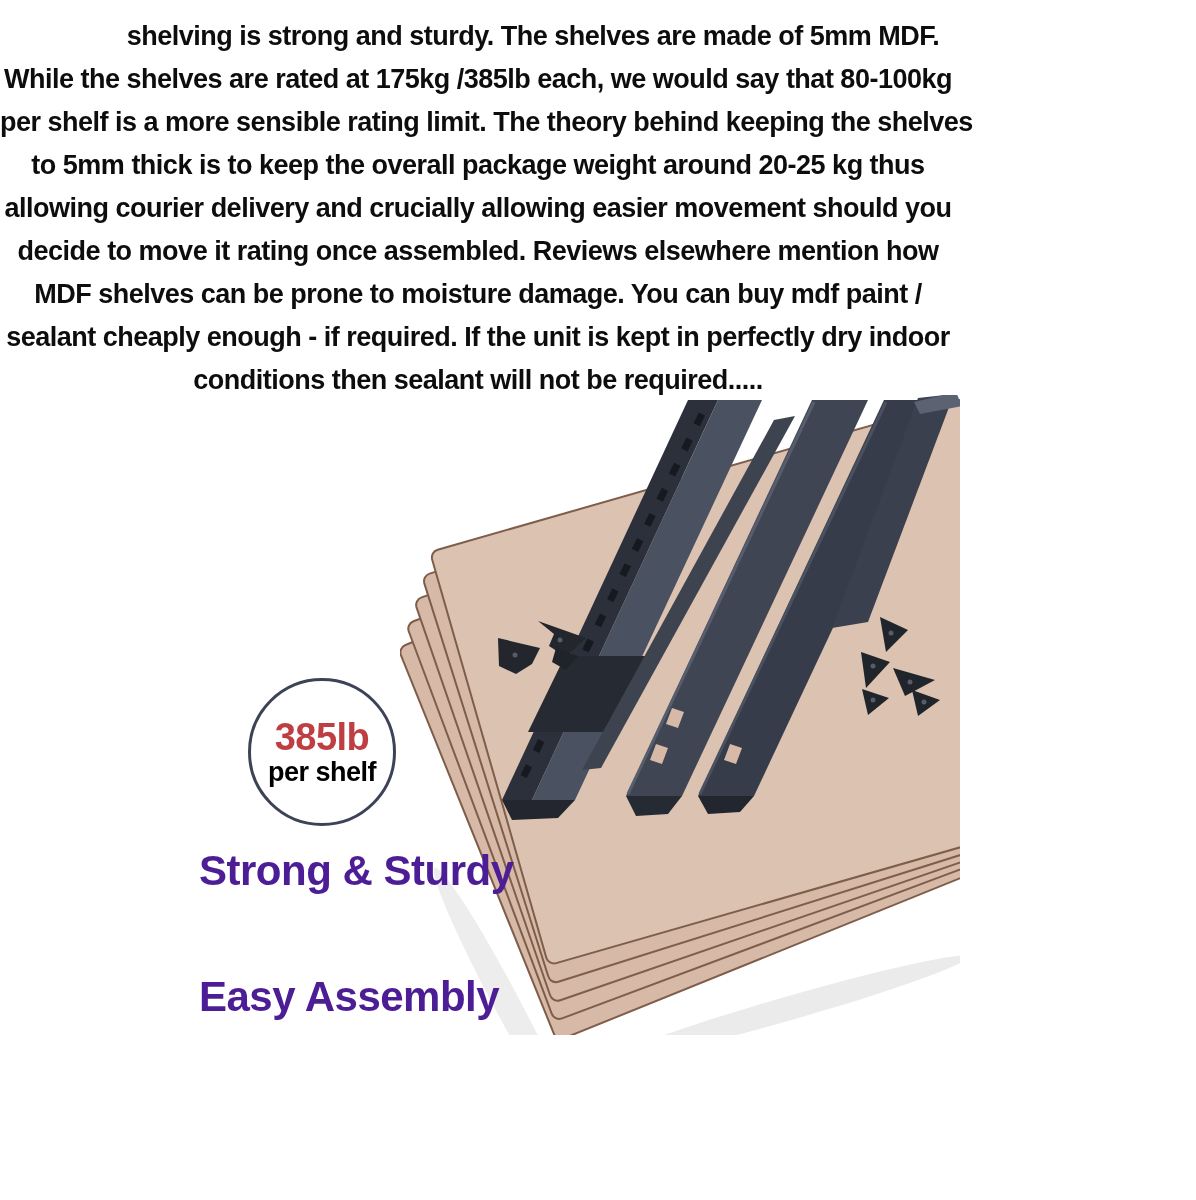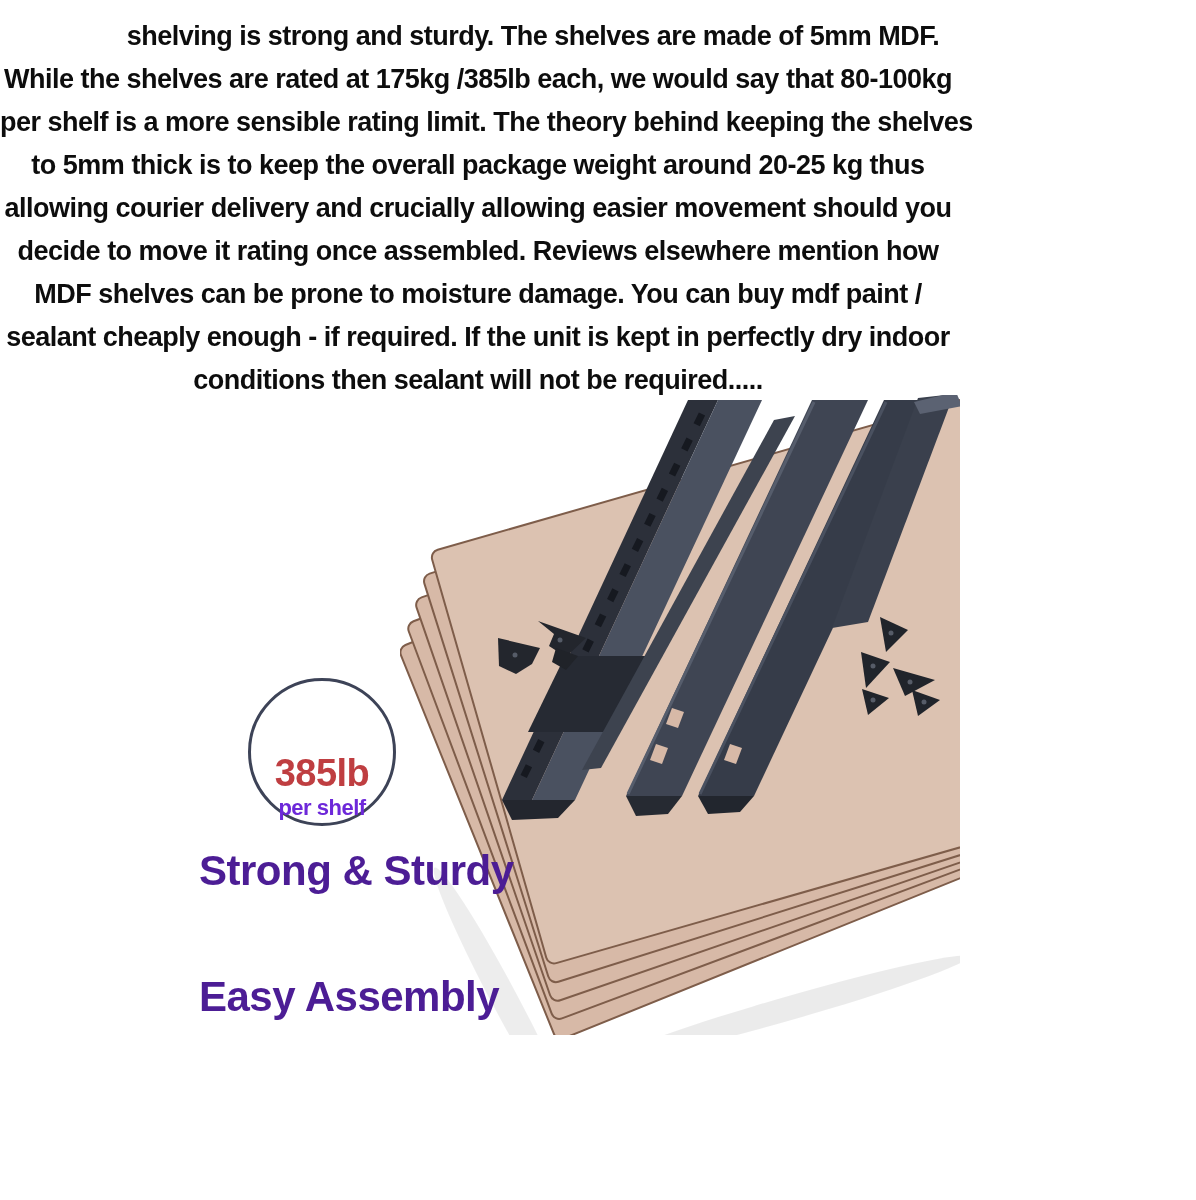--- a/index.html
+++ b/index.html
@@ -23,27 +23,27 @@
   .board { fill:#d7b9a7; stroke:#7e5d4a; stroke-width:2; }
   .board-top { fill:#dcc2b1; }
 
   
   .badge { position:absolute; width:246px; text-align:center; }
   .badge1 { left:199px; top:678px; }
   .badge2 { left:199px; top:952px; }
   .badge-circle {
     margin:0 auto; box-sizing:border-box; background:#ffffff;
     border:3.5px solid #3d4357; border-radius:50%;
-    display:flex; flex-direction:column; align-items:center; justify-content:flex-end;
+    display:flex; flex-direction:column; align-items:center; justify-content:center;
   }
   .badge1 .badge-circle { width:148px; height:148px; }
   .badge2 .badge-circle { width:152px; height:152px; }
   .badge-big   { color:#bf3e41; font-weight:700; font-size:38px; line-height:40px; letter-spacing:-0.5px; }
   .badge2 .badge-big { font-size:31px; line-height:34px; }
-  .badge-small { color:#6d28d9; font-weight:700; font-size:22px; line-height:30px; letter-spacing:-0.5px; }
+  .badge-small { color:#000000; font-weight:700; font-size:27px; line-height:30px; letter-spacing:-0.5px; }
   .badge-small:empty { display:none; }
   .badge-label {
     margin-top:21px; color:#4c1d95; font-weight:700; font-size:42px;
     letter-spacing:-0.5px; white-space:nowrap;
   }
 </style>
 </head>
 <body>
 
 <div class="paragraph">

